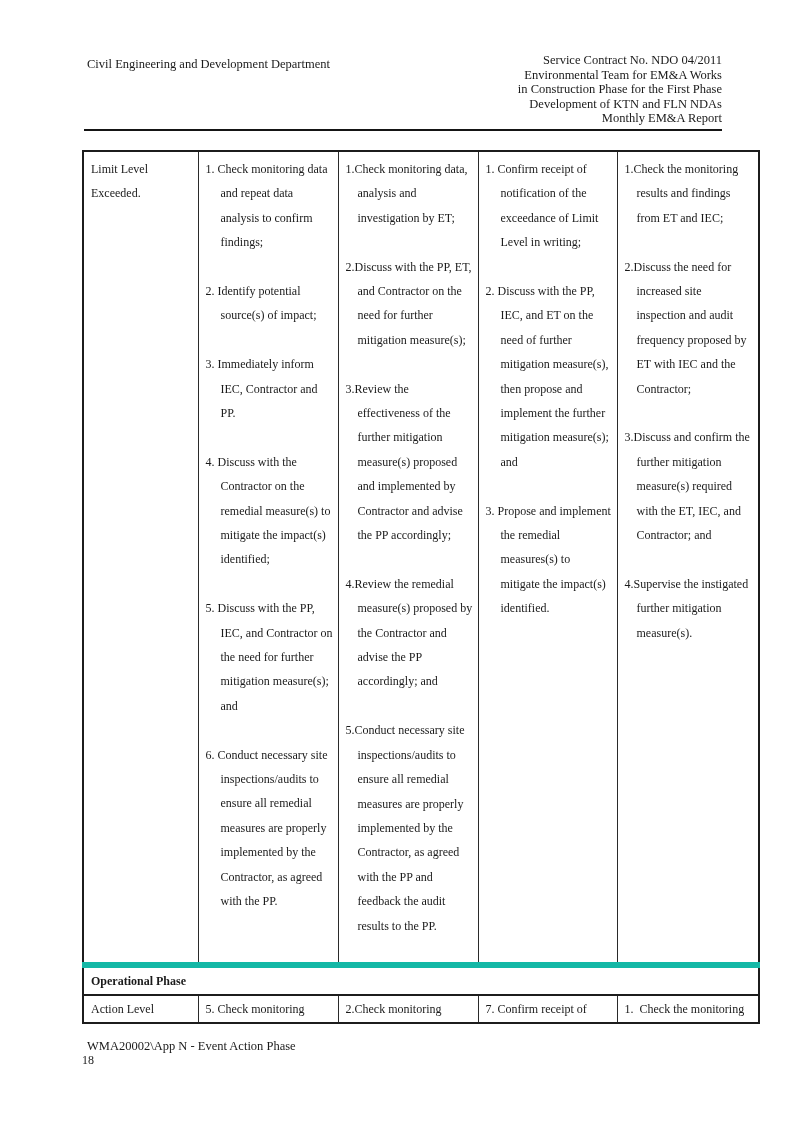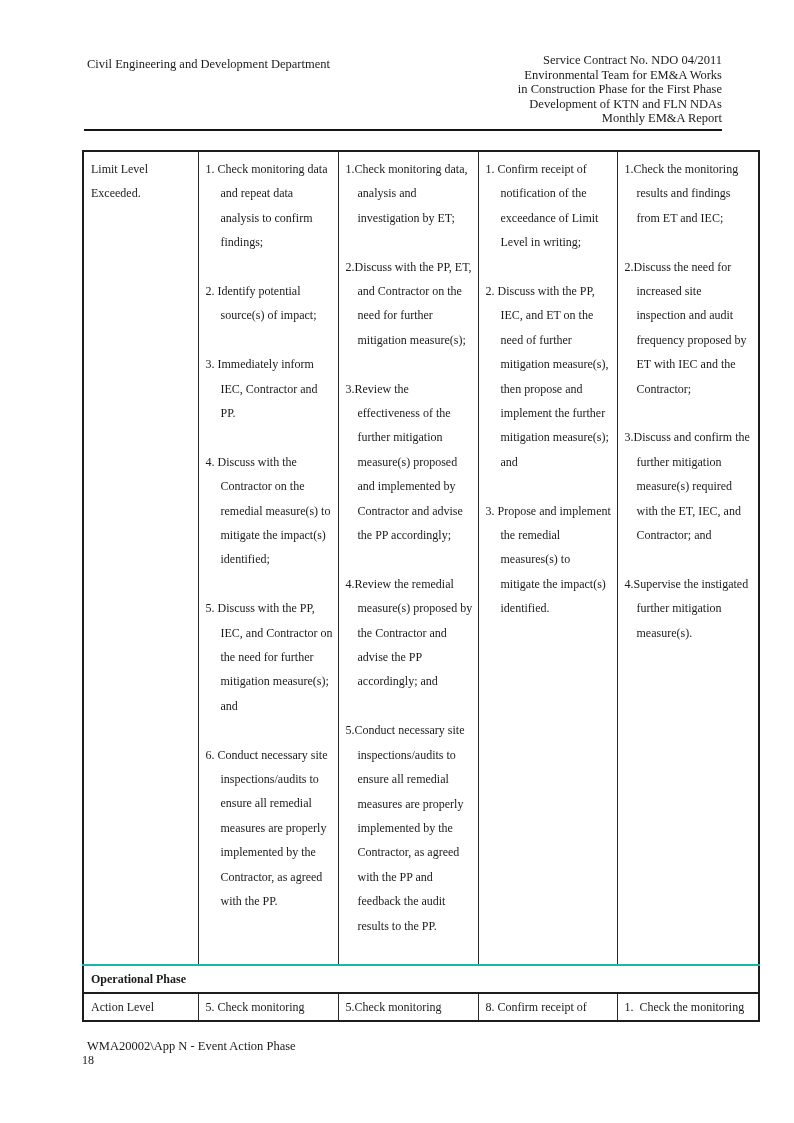--- a/index.html
+++ b/index.html
@@ -62,21 +62,21 @@
   tr.tall-row td { padding-top: 5px; }
   .item { margin-bottom: 24.4px; }
   .item:last-child { margin-bottom: 0; }
   
   td.ind-sp .item { padding-left: 15px; text-indent: -15px; }
   td.ind-ns .item { padding-left: 12px; text-indent: -12px; }
   tr.section-row { height: 28px; }
   tr.section-row td {
     font-weight: bold;
     line-height: 18px;
-    border-top: 2px solid #14b8a6;
+    border-top: 6px solid #14b8a6;
     border-bottom: 2px solid #1c1c1c;
     vertical-align: middle;
   }
   tr.stub-row { height: 24px; }
   tr.stub-row td {
     line-height: 18px;
     vertical-align: middle;
   }
   
   .ftr-ref {
@@ -126,22 +126,22 @@
         <td class="ind-ns"><div class="item">1.Check monitoring data, analysis and investigation by ET;</div><div class="item">2.Discuss with the PP, ET, and Contractor on the need for further mitigation measure(s);</div><div class="item">3.Review the effectiveness of the further mitigation measure(s) proposed and implemented by Contractor and advise the PP accordingly;</div><div class="item">4.Review the remedial measure(s) proposed by the Contractor and advise the PP accordingly; and</div><div class="item">5.Conduct necessary site inspections/audits to ensure all remedial measures are properly implemented by the Contractor, as agreed with the PP and feedback the audit results to the PP.</div></td>
         <td class="ind-sp"><div class="item">1. Confirm receipt of notification of the exceedance of Limit Level in writing;</div><div class="item">2. Discuss with the PP, IEC, and ET on the need of further mitigation measure(s), then propose and implement the further mitigation measure(s); and</div><div class="item">3. Propose and implement the remedial measures(s) to mitigate the impact(s) identified.</div></td>
         <td class="ind-ns"><div class="item">1.Check the monitoring results and findings from ET and IEC;</div><div class="item">2.Discuss the need for increased site inspection and audit frequency proposed by ET with IEC and the Contractor;</div><div class="item">3.Discuss and confirm the further mitigation measure(s) required with the ET, IEC, and Contractor; and</div><div class="item">4.Supervise the instigated further mitigation measure(s).</div></td>
       </tr>
       <tr class="section-row">
         <td colspan="5">Operational Phase</td>
       </tr>
       <tr class="stub-row">
         <td>Action Level</td>
         <td>5. Check monitoring</td>
-        <td>5.Check monitoring</td>
-        <td>8. Confirm receipt of</td>
+        <td>2.Check monitoring</td>
+        <td>7. Confirm receipt of</td>
         <td>1.  Check the monitoring</td>
       </tr>
     </tbody>
   </table>
 
   <div class="ftr-ref">WMA20002\App N - Event Action Phase</div>
 
   <div class="ftr-page">18</div>
 
 </div>

